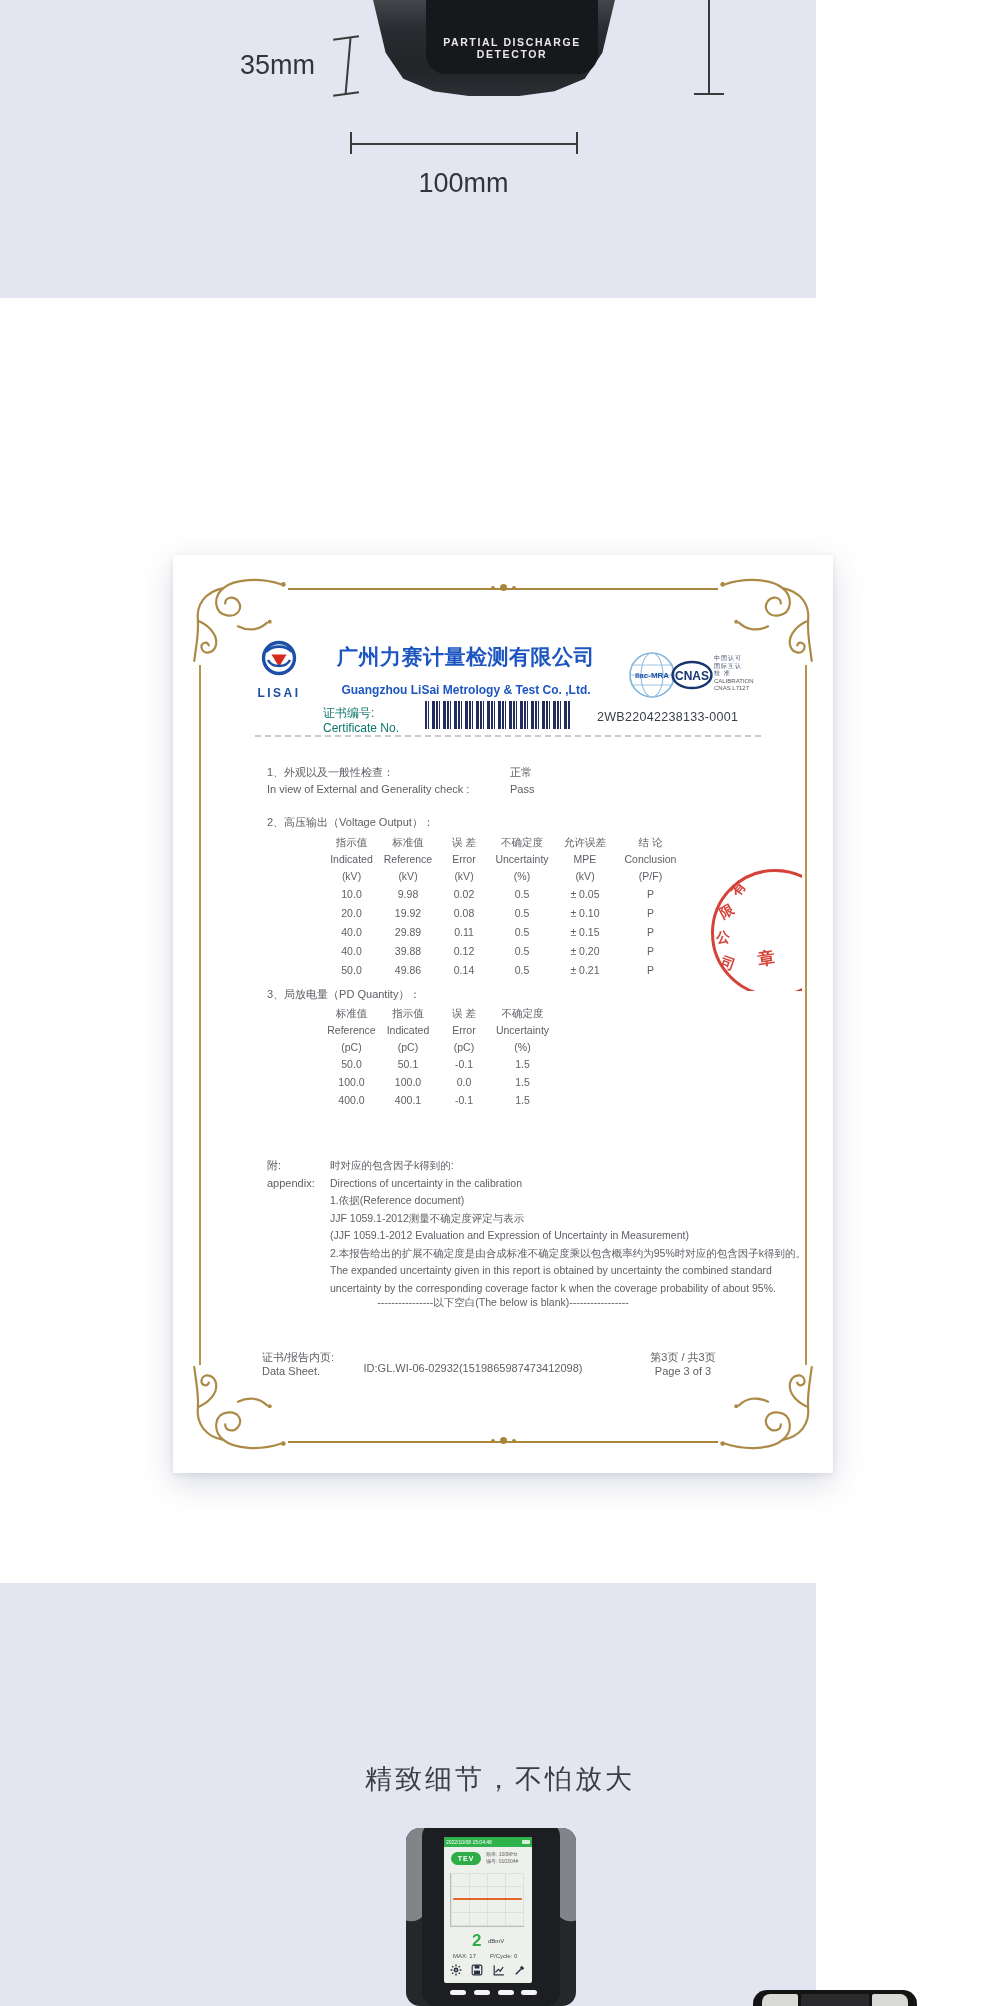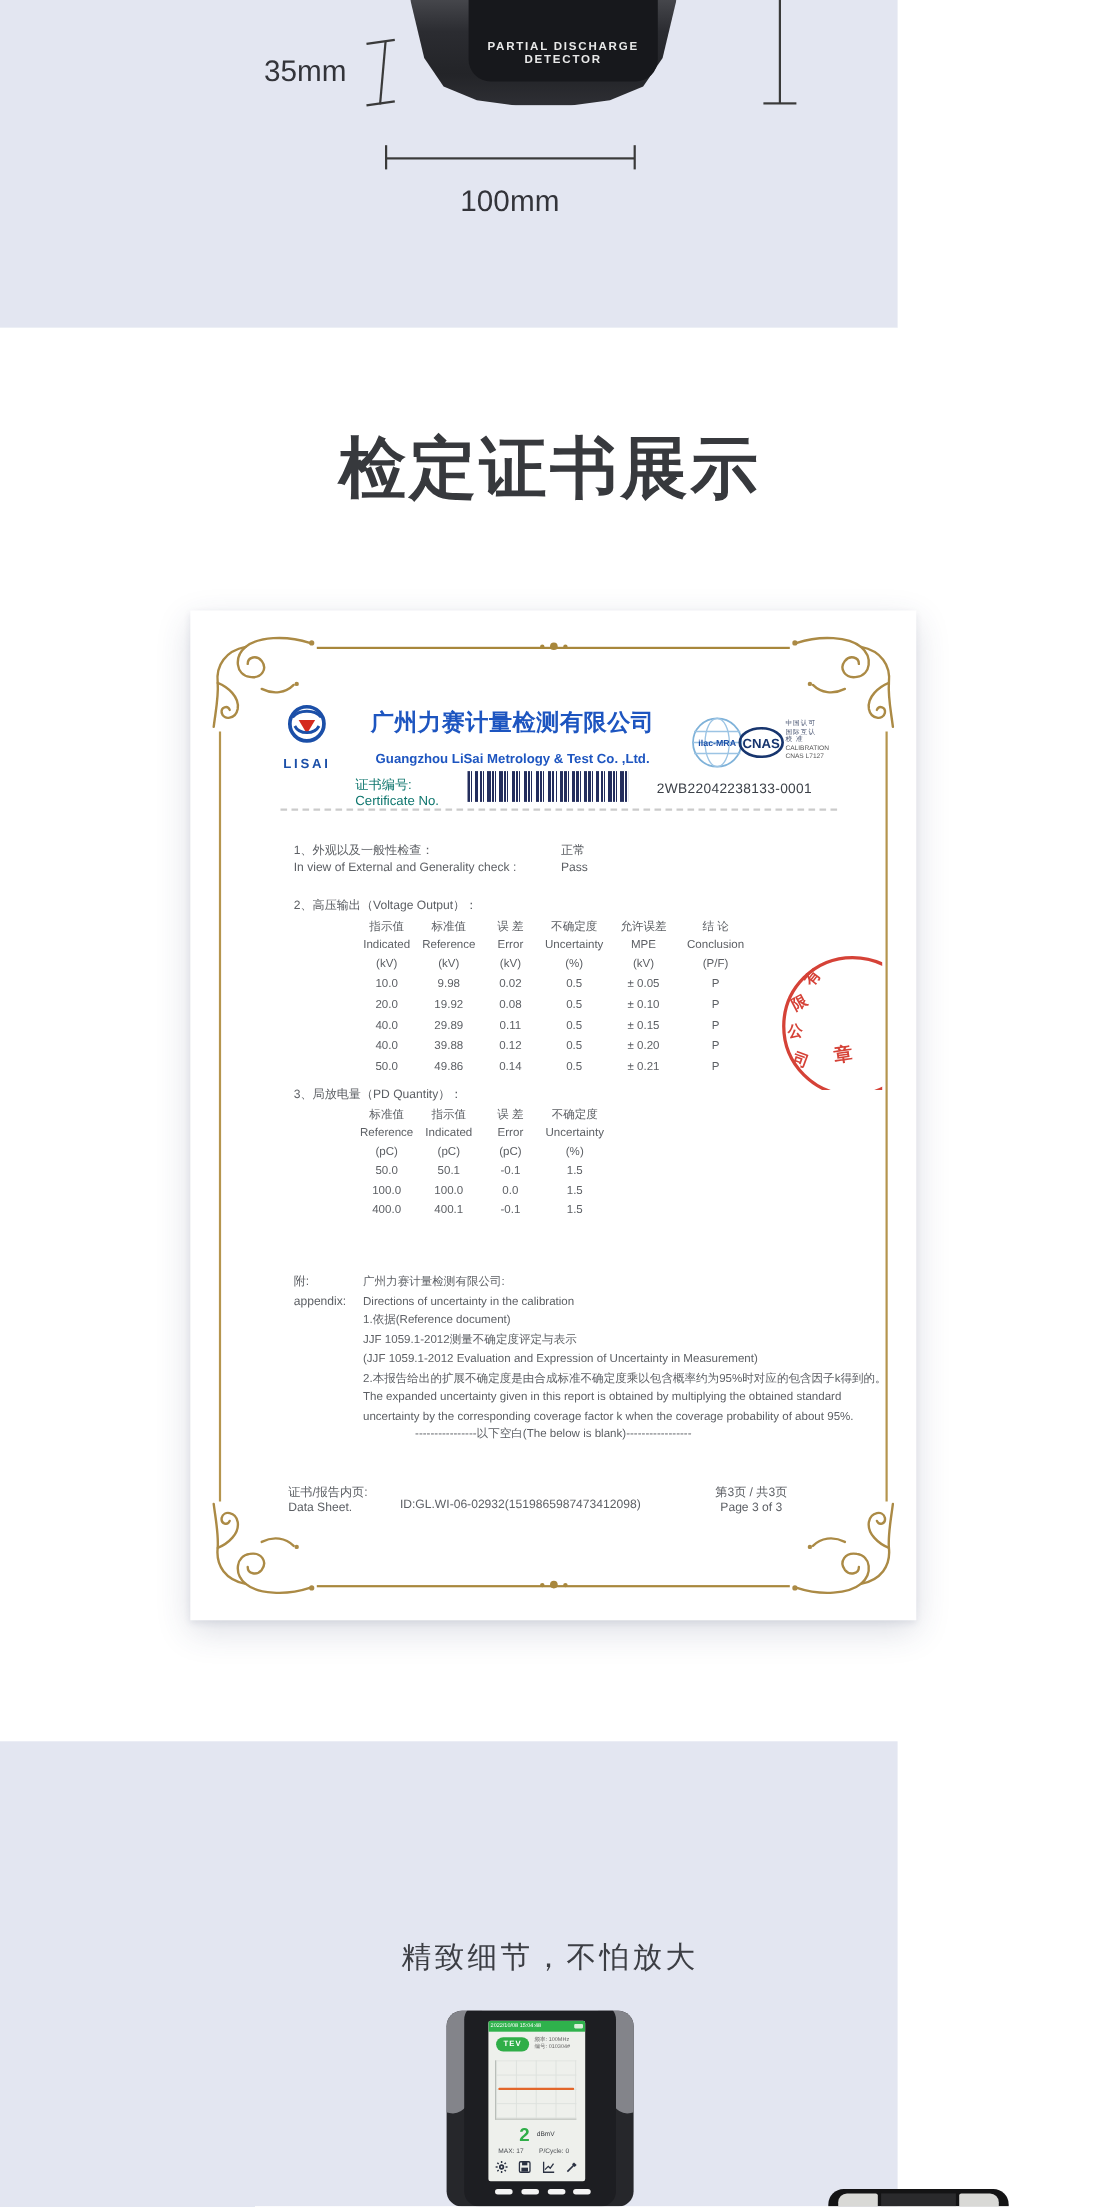--- a/index.html
+++ b/index.html
@@ -165,21 +165,20 @@
     <div class="dim-label lbl-35">35mm</div>
     <div class="dimline dimR-line"></div>
     <div class="dimline dimR-tick"></div>
     <div class="dimline dim100-line"></div>
     <div class="dimline dim100-tl"></div>
     <div class="dimline dim100-tr"></div>
     <div class="dim-label lbl-100">100mm</div>
   </section>
 
   <section class="sec-cert">
-    <h2 class="big-title cert-title">检定证书展示</h2>
 
     <div class="paper">
 
       <svg class="fl fl-tl" viewBox="0 0 110 100">
         <g fill="none" stroke="#ab8a45" stroke-width="2.4" stroke-linecap="round">
           <path d="M104 12 C 80 4, 52 6, 40 16 C 28 26, 30 44, 44 46 C 56 48, 62 38, 56 30 C 51 24, 42 26, 42 33"></path>
           <path d="M40 16 C 20 20, 10 34, 12 52 C 13 66, 10 80, 8 96"></path>
           <path d="M12 52 C 22 56, 34 66, 32 78 C 30 88, 18 90, 16 82 C 15 76, 22 74, 24 79"></path>
           <path d="M56 58 C 68 64, 80 62, 88 54"></path>
         </g>
@@ -385,27 +384,27 @@
         <div>400.1</div>
         <div>-0.1</div>
         <div>1.5</div>
       </div>
 
       <div class="apx-label">
         <div>附:</div>
         <div>appendix:</div>
       </div>
       <div class="apx-body">
-        <div>广州力赛计量检测有限公司:</div>
+        <div>时对应的包含因子k得到的:</div>
         <div>Directions of uncertainty in the calibration</div>
         <div>1.依据(Reference document)</div>
         <div>JJF 1059.1-2012测量不确定度评定与表示</div>
         <div>(JJF 1059.1-2012 Evaluation and Expression of Uncertainty in Measurement)</div>
         <div>2.本报告给出的扩展不确定度是由合成标准不确定度乘以包含概率约为95%时对应的包含因子k得到的。</div>
-        <div>The expanded uncertainty given in this report is obtained by multiplying the obtained standard</div>
+        <div>The expanded uncertainty given in this report is obtained by uncertainty the combined standard</div>
         <div>uncertainty by the corresponding coverage factor k when the coverage probability of about 95%.</div>
       </div>
       <div class="apx-blank">----------------以下空白(The below is blank)-----------------</div>
 
       <div class="ft-left">
         <div>证书/报告内页:</div>
         <div>Data Sheet.</div>
       </div>
       <div class="ft-id">ID:GL.WI-06-02932(1519865987473412098)</div>
       <div class="ft-page">

